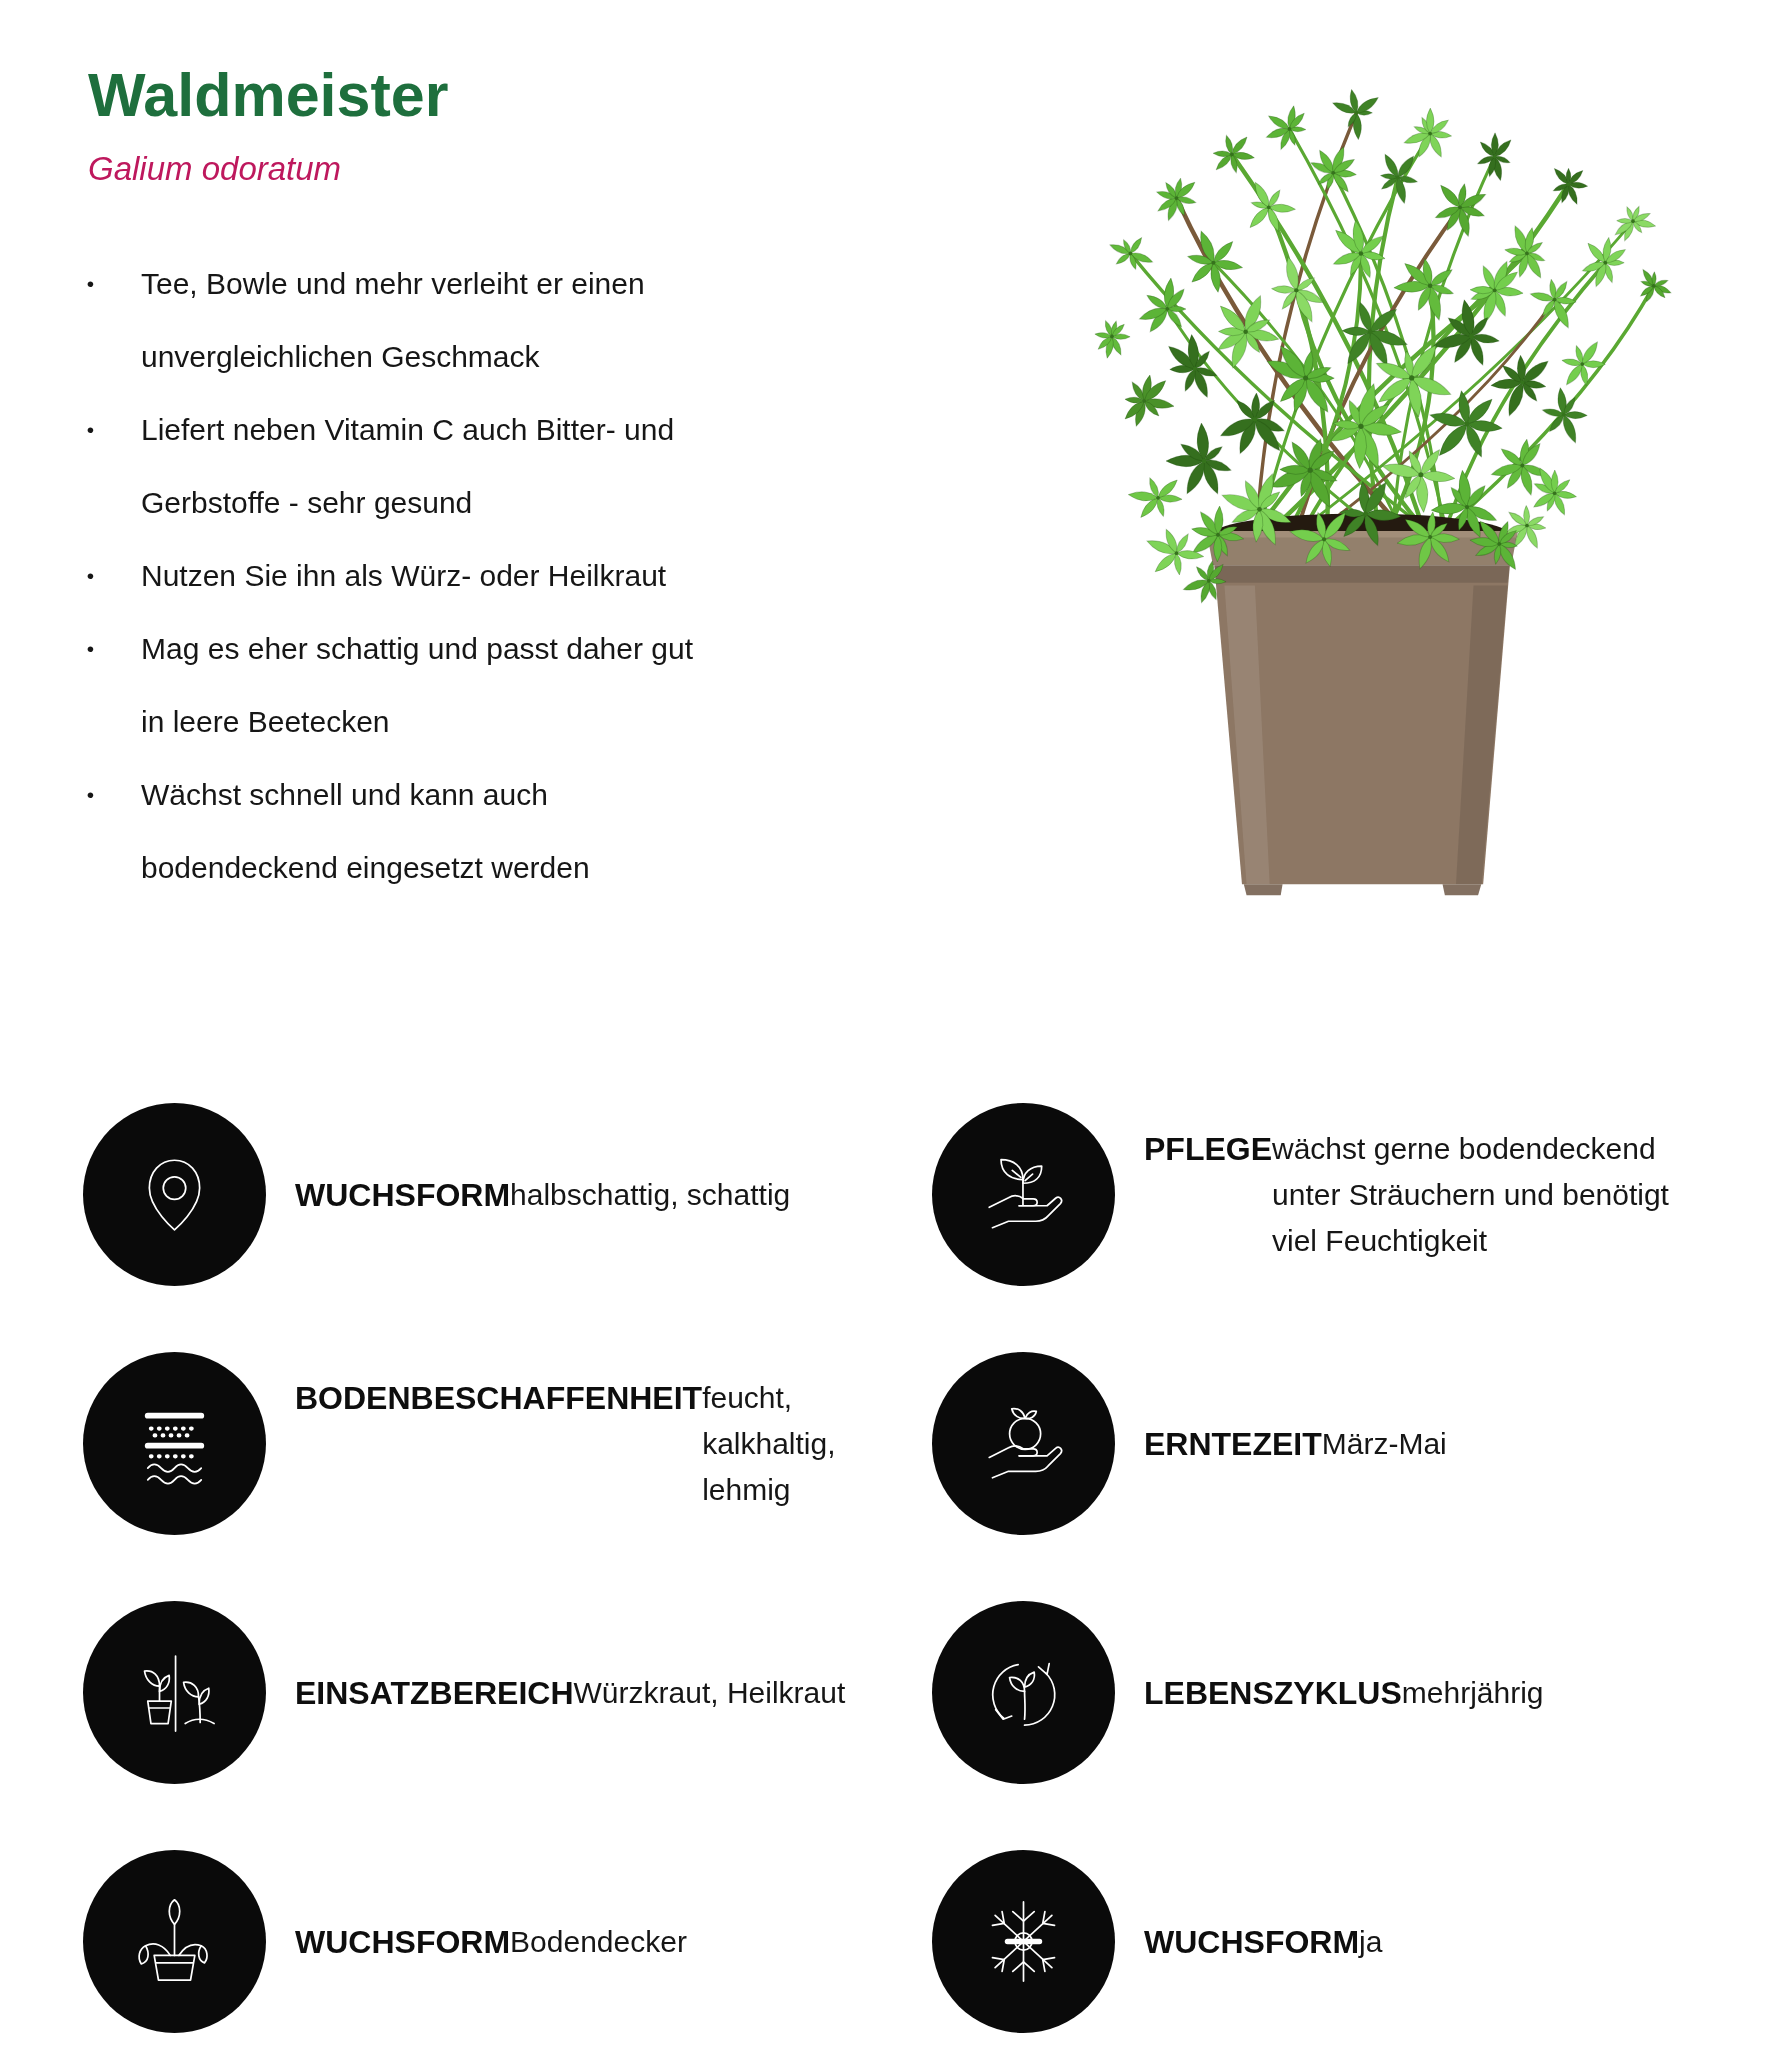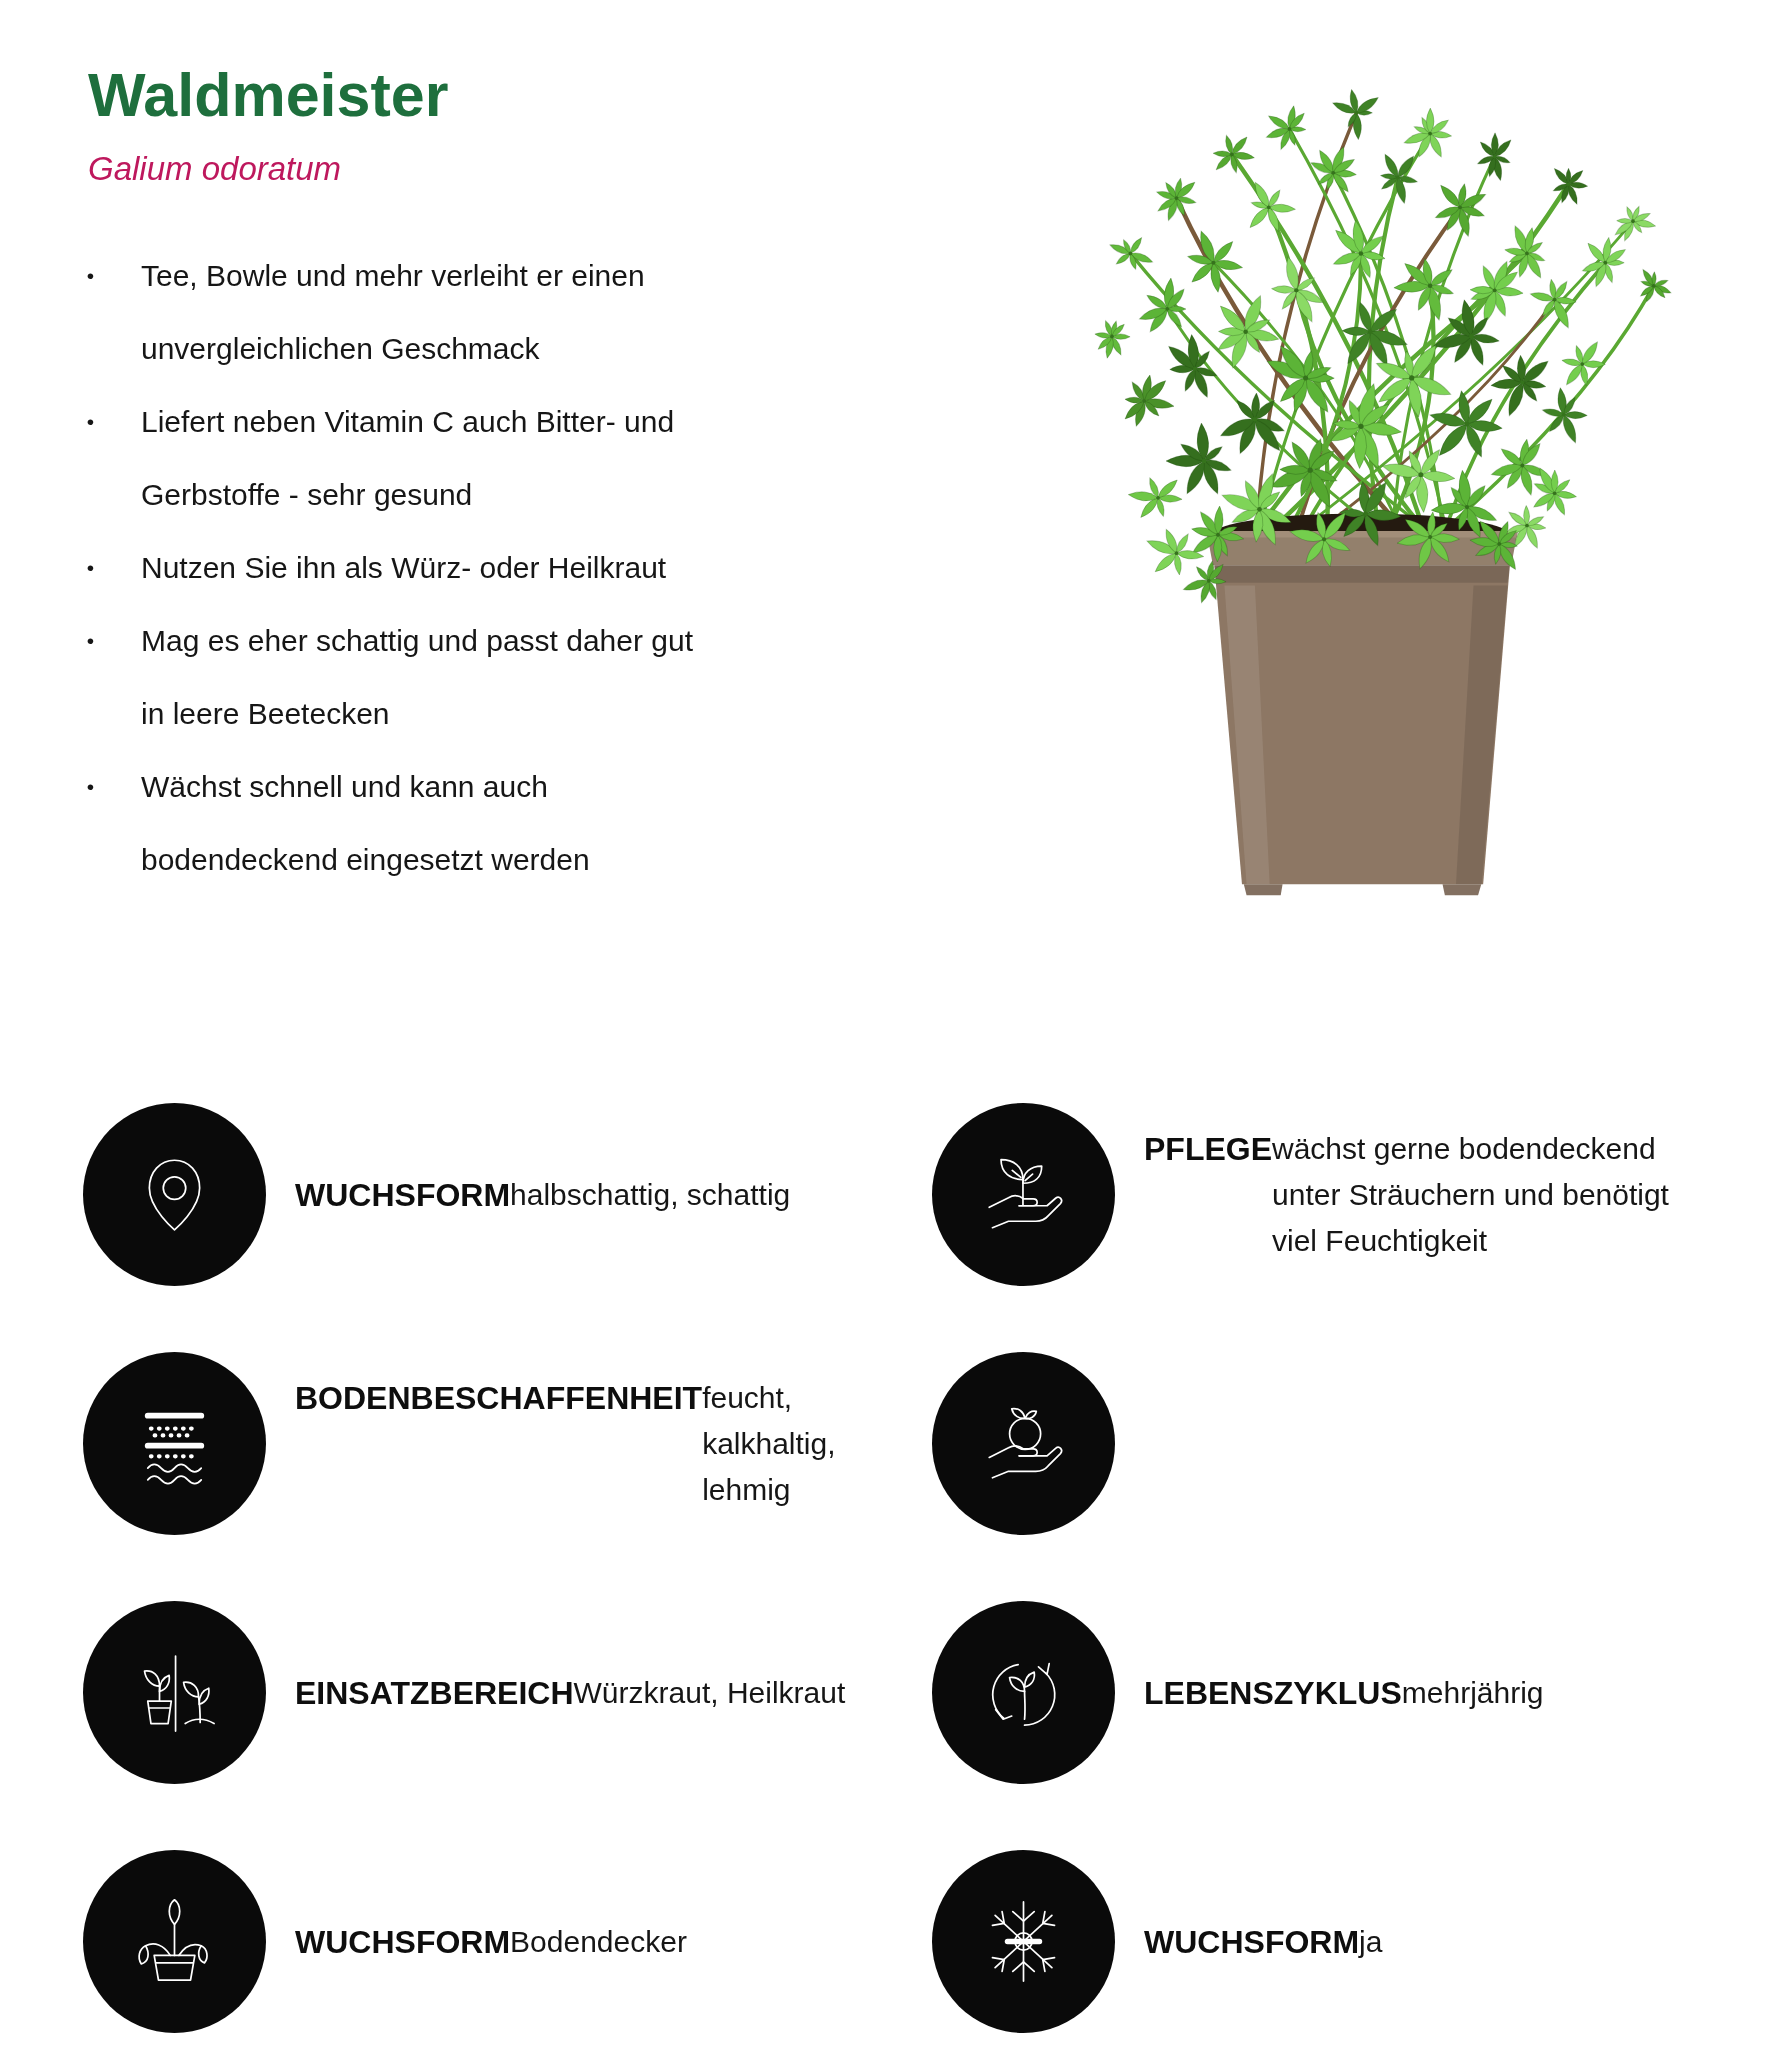--- a/index.html
+++ b/index.html
@@ -6,21 +6,21 @@
   body{width:1771px;height:2066px;overflow:hidden;position:relative;
        font-family:"Liberation Sans", sans-serif;color:#1b1b1b;}
   .page{position:absolute;inset:0;background:#ffffff;}
 
   
   .header{position:absolute;left:88px;top:59px;}
   .title{margin:0;font-size:61px;line-height:1.2;font-weight:700;color:#1e6f3d;letter-spacing:0;}
   .subtitle{margin:16.6px 0 0 0;font-size:33px;line-height:1.2;font-style:italic;color:#be185d;}
 
   
-  .bullets{position:absolute;left:84px;top:239px;width:830px;margin:0;padding:0;list-style:none;}
+  .bullets{position:absolute;left:84px;top:247px;width:830px;margin:0;padding:0;list-style:none;}
   .bullets li{position:relative;padding-left:57px;font-size:30px;line-height:73px;
               white-space:pre-line;color:#161616;}
   .bullets li::before{content:"\2022";position:absolute;left:2.8px;top:0;
               font-size:21px;line-height:73px;color:#161616;}
 
   
   .photo{position:absolute;left:1038px;top:69px;width:692px;height:830px;}
   .photo svg{width:100%;height:100%;display:block;}
 
   
@@ -685,20 +685,24 @@
     <div class="info">
       <div class="badge">
         <svg viewBox="0 0 200 200">
           <circle cx="103" cy="82" r="29"></circle>
           <path d="M103 53 C100 40 90 33 78 35 C81 48 92 54 103 53 Z"></path>
           <path d="M103 53 C106 43 115 38 124 40 C122 50 113 55 103 53 Z"></path>
           <path d="M36 126 L72 108 C82 102 92 104 100 110 L118 110 C128 110 128 123 118 123 L92 123"></path>
           <path d="M92 123 L144 123 L160 109 C167 103 175 112 169 119 L146 142 C140 149 132 152 123 152 L72 152 L42 164"></path>
         </svg>
       </div>
+      <div class="info-text">
+        <div class="info-title">ERNTEZEIT</div>
+        <div class="info-value">März-Mai</div>
+      </div>
     </div>
 
     <div class="info">
       <div class="badge">
         <svg viewBox="0 0 200 200">
           <line x1="102" y1="32" x2="102" y2="172"></line>
           <path d="M50 116 L94 116 L88 158 L56 158 Z"></path>
           <line x1="53" y1="129" x2="91" y2="129"></line>
           <line x1="72" y1="116" x2="72" y2="88"></line>
           <path d="M72 88 C72 68 60 58 44 60 C46 76 58 88 72 88 Z"></path>

